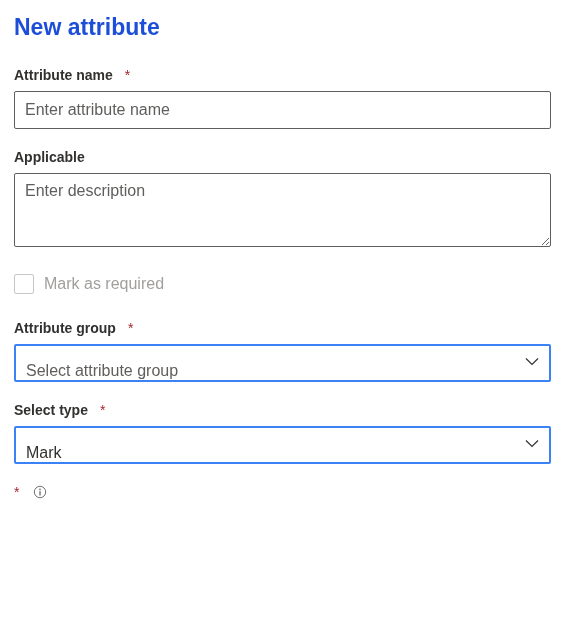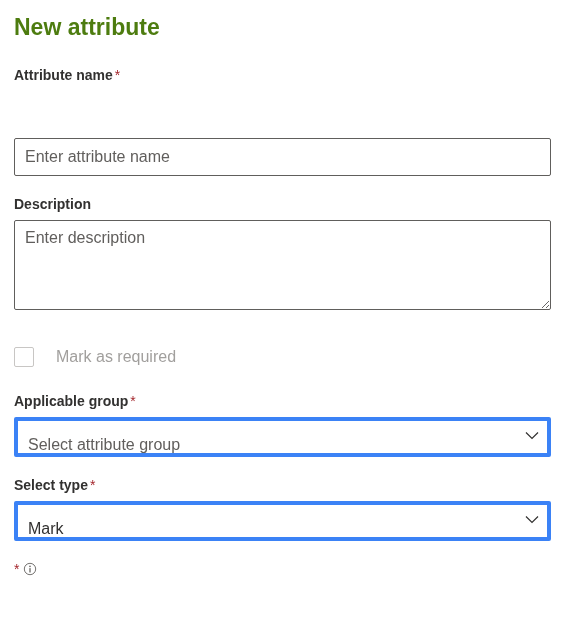--- a/index.html
+++ b/index.html
@@ -9,96 +9,95 @@
       font-family: "Segoe UI", -apple-system, BlinkMacSystemFont, sans-serif;
       font-size: 14px;
       color: #323130;
       background: #ffffff;
       width: 565px;
     }
     .page-title {
       font-size: 23px;
       font-weight: 600;
       margin: 0 0 26px 0;
-      color: #4d7c0f;
+      color: #1d4ed8;
     }
     .field {
       margin-bottom: 20px;
     }
     .field-label {
       font-size: 14px;
       font-weight: 600;
       color: #323130;
       margin-bottom: 8px;
       display: flex;
       align-items: center;
-      gap: 2px;
+      gap: 12px;
     }
     .required-star {
       color: #a4262c;
       font-weight: 400;
     }
     .input-text {
       width: 100%;
       padding: 8px 10px;
       font-size: 16px;
       font-family: inherit;
       border: 1px solid #605e5c;
       border-radius: 2px;
       outline: none;
       color: #323130;
       background: #ffffff;
       height: 38px;
-      margin-top: 47px;
     }
     .input-text::placeholder {
       color: #605e5c;
     }
     .textarea {
       width: 100%;
       padding: 8px 10px;
       font-size: 16px;
       font-family: inherit;
       border: 1px solid #605e5c;
       border-radius: 2px;
       outline: none;
       color: #323130;
       background: #ffffff;
-      height: 90px;
+      height: 74px;
       resize: both;
     }
     .textarea::placeholder {
       color: #605e5c;
     }
     .checkbox-row {
       display: flex;
       align-items: center;
-      gap: 22px;
+      gap: 10px;
       margin-bottom: 26px;
-      margin-top: 34px;
+      margin-top: 24px;
       text-align: right;
     }
     .checkbox {
       width: 20px;
       height: 20px;
       border: 1px solid #c8c6c4;
       border-radius: 2px;
       background: #ffffff;
       cursor: not-allowed;
     }
     .checkbox-label {
       font-size: 16px;
       color: #a19f9d;
     }
     .select {
       width: 100%;
       padding: 24px 36px 8px 10px;
       font-size: 16px;
       font-family: inherit;
-      border: 4px solid #3b82f6;
+      border: 2px solid #3b82f6;
       border-radius: 2px;
       outline: none;
       color: #323130;
       background: #ffffff;
       height: 38px;
       position: relative;
       display: flex;
       align-items: center;
       cursor: pointer;
     }
@@ -131,33 +130,33 @@
 <div class="field">
   <div class="field-label">
     <span>Attribute name</span>
     <span class="required-star">*</span>
   </div>
   <input type="text" class="input-text" placeholder="Enter attribute name" style="">
 </div>
 
 <div class="field">
   <div class="field-label">
-    <span>Description</span>
+    <span>Applicable</span>
   </div>
   <textarea class="textarea" placeholder="Enter description" style=""></textarea>
 </div>
 
 <div class="checkbox-row">
   <div class="checkbox"></div>
   <span class="checkbox-label">Mark as required</span>
 </div>
 
 <div class="field">
   <div class="field-label">
-    <span>Applicable group</span>
+    <span>Attribute group</span>
     <span class="required-star">*</span>
   </div>
   <div class="select-wrapper">
     <div class="select placeholder">
       <span>Select attribute group</span>
     </div>
     <span class="chevron">
       <svg width="14" height="14" viewBox="0 0 14 14">
           <path d="M1 4 L7 10 L13 4" stroke="#323130" stroke-width="1.2" fill="none"></path>
         </svg>

